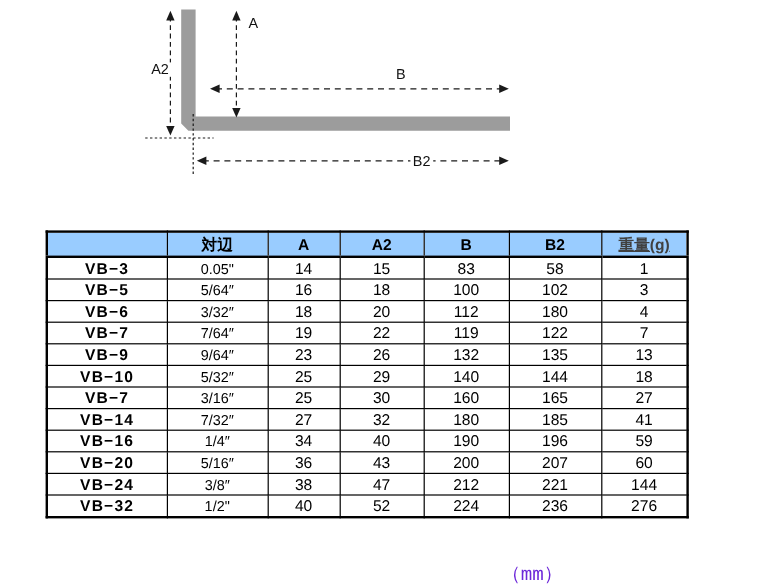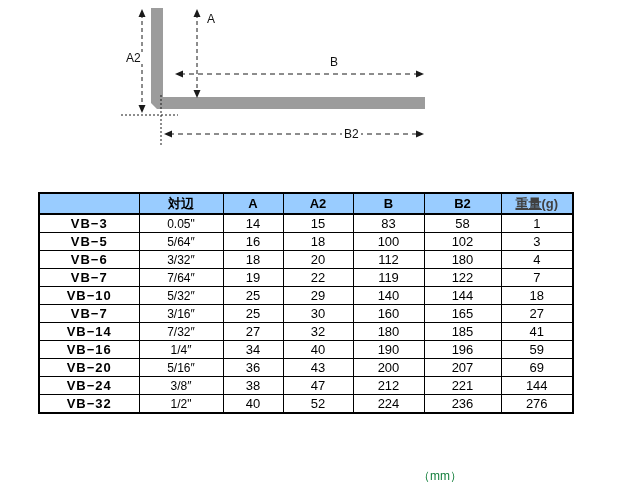--- a/index.html
+++ b/index.html
@@ -24,22 +24,22 @@
   #spec-table{border:2px solid #000;}
   #spec-table thead th{
     background:#99ccff;font-size:13px;font-weight:bold;height:19px;
     border-bottom:2px solid #000;text-align:center;margin-top:41px;
   }
   #spec-table thead th.col-weight span{text-decoration:underline;color:#404040;}
   #spec-table td{height:17px;font-size:13px;text-align:center;}
   #spec-table td.col-model{font-weight:bold;text-align:center;font-size:13px;letter-spacing:1px;}
   #spec-table td.col-taihen{font-size:12px;}
   #unit-note{
-    position:absolute;left:418px;top:468px;font-size:12px;color:#15803d;
-    font-family:Liberation Sans, sans-serif;
+    position:absolute;left:418px;top:468px;font-size:16px;color:#6d28d9;
+    font-family:Liberation Mono, monospace;
   }
 </style>
 </head>
 <body>
 
 <div id="stage">
 
   <div id="diagram">
     <svg width="637" height="190" viewBox="0 0 637 190">
 
@@ -131,20 +131,29 @@
         <tr>
           <td class="col-model">VB−7</td>
           <td class="col-taihen">7/64″</td>
           <td class="col-a">19</td>
           <td class="col-a2">22</td>
           <td class="col-b">119</td>
           <td class="col-b2">122</td>
           <td class="col-weight">7</td>
         </tr>
         <tr>
+          <td class="col-model">VB−9</td>
+          <td class="col-taihen">9/64″</td>
+          <td class="col-a">23</td>
+          <td class="col-a2">26</td>
+          <td class="col-b">132</td>
+          <td class="col-b2">135</td>
+          <td class="col-weight">13</td>
+        </tr>
+        <tr>
           <td class="col-model">VB−10</td>
           <td class="col-taihen">5/32″</td>
           <td class="col-a">25</td>
           <td class="col-a2">29</td>
           <td class="col-b">140</td>
           <td class="col-b2">144</td>
           <td class="col-weight">18</td>
         </tr>
         <tr>
           <td class="col-model">VB−7</td>
@@ -173,21 +182,21 @@
           <td class="col-b2">196</td>
           <td class="col-weight">59</td>
         </tr>
         <tr>
           <td class="col-model">VB−20</td>
           <td class="col-taihen">5/16″</td>
           <td class="col-a">36</td>
           <td class="col-a2">43</td>
           <td class="col-b">200</td>
           <td class="col-b2">207</td>
-          <td class="col-weight">69</td>
+          <td class="col-weight">60</td>
         </tr>
         <tr>
           <td class="col-model">VB−24</td>
           <td class="col-taihen">3/8″</td>
           <td class="col-a">38</td>
           <td class="col-a2">47</td>
           <td class="col-b">212</td>
           <td class="col-b2">221</td>
           <td class="col-weight">144</td>
         </tr>

